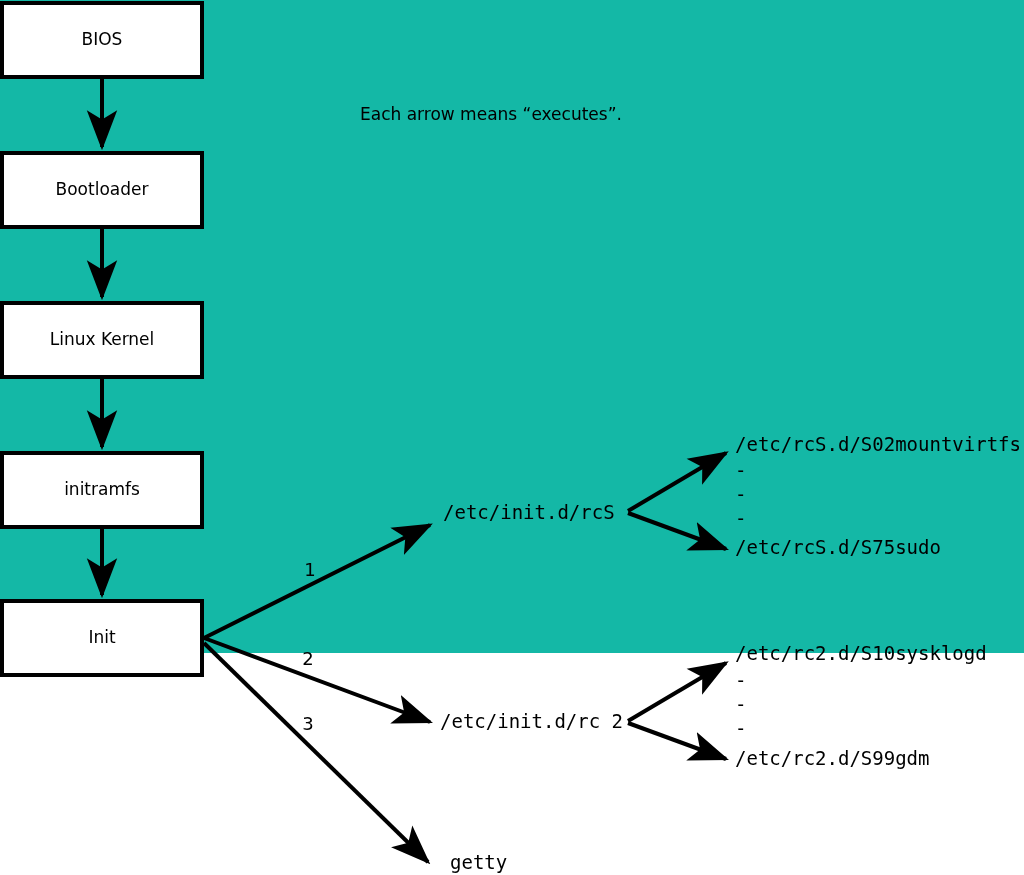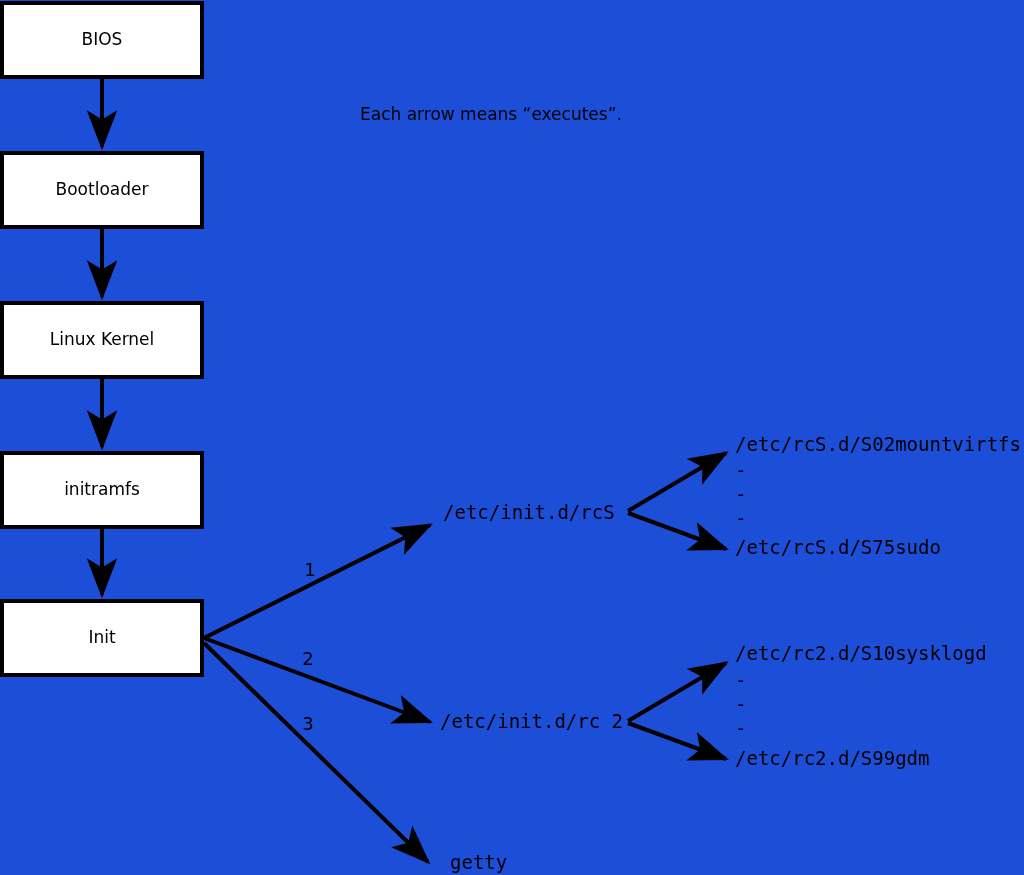--- a/index.html
+++ b/index.html
@@ -9,22 +9,22 @@
   }
   body {
     width: 1024px;
     height: 875px;
     overflow: hidden;
     font-family: "Liberation Sans", sans-serif;
   }
   #diagram-root {
     position: relative;
     width: 1024px;
-    height: 875px;
-    background: #1d4ed8;
+    height: 653px;
+    background: #14b8a6;
   }
   svg.boot-svg {
     display: block;
     width: 1024px;
     height: 875px;
   }
   .box-rect {
     fill: #ffffff;
     stroke: #000000;
     stroke-width: 4;

